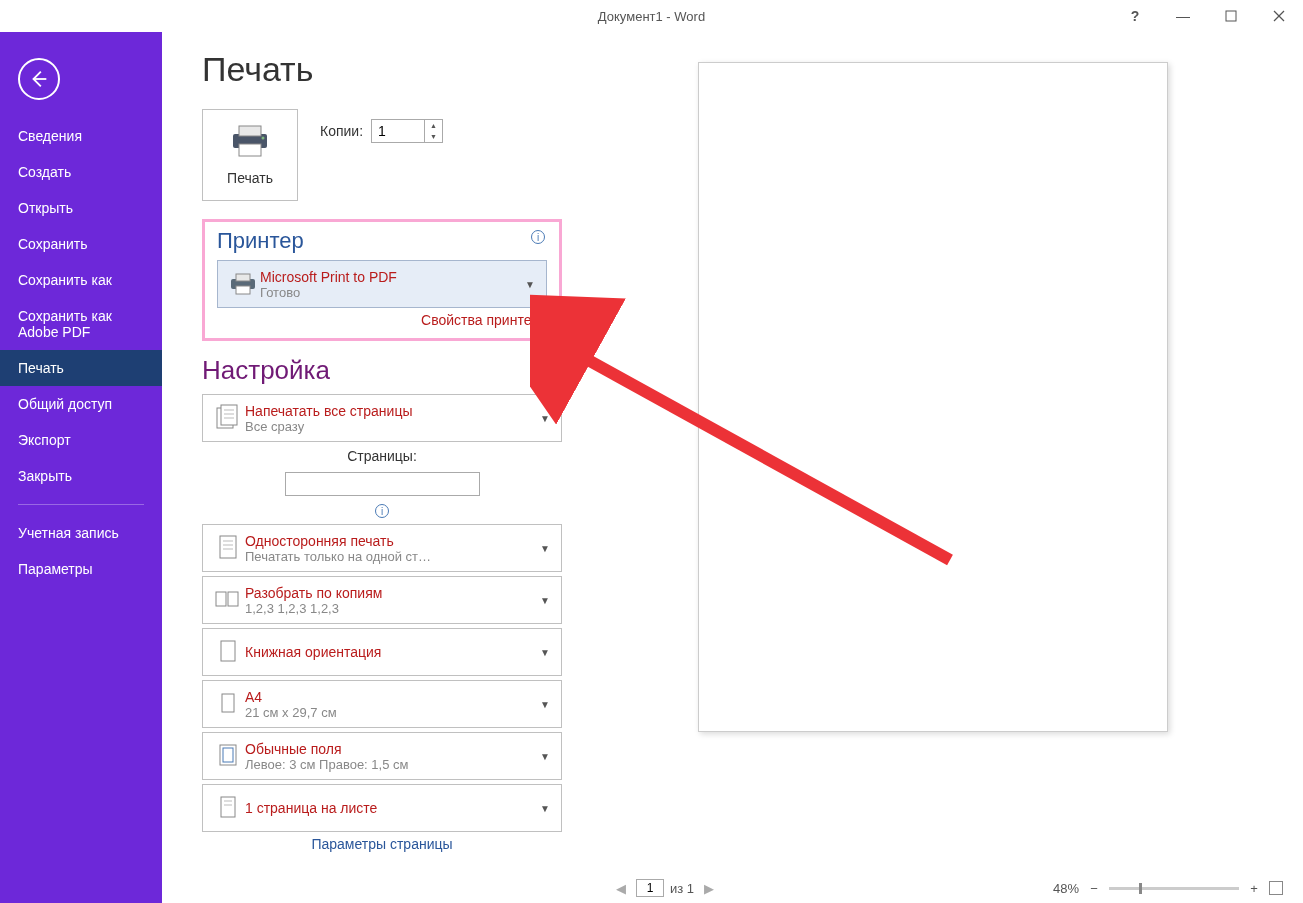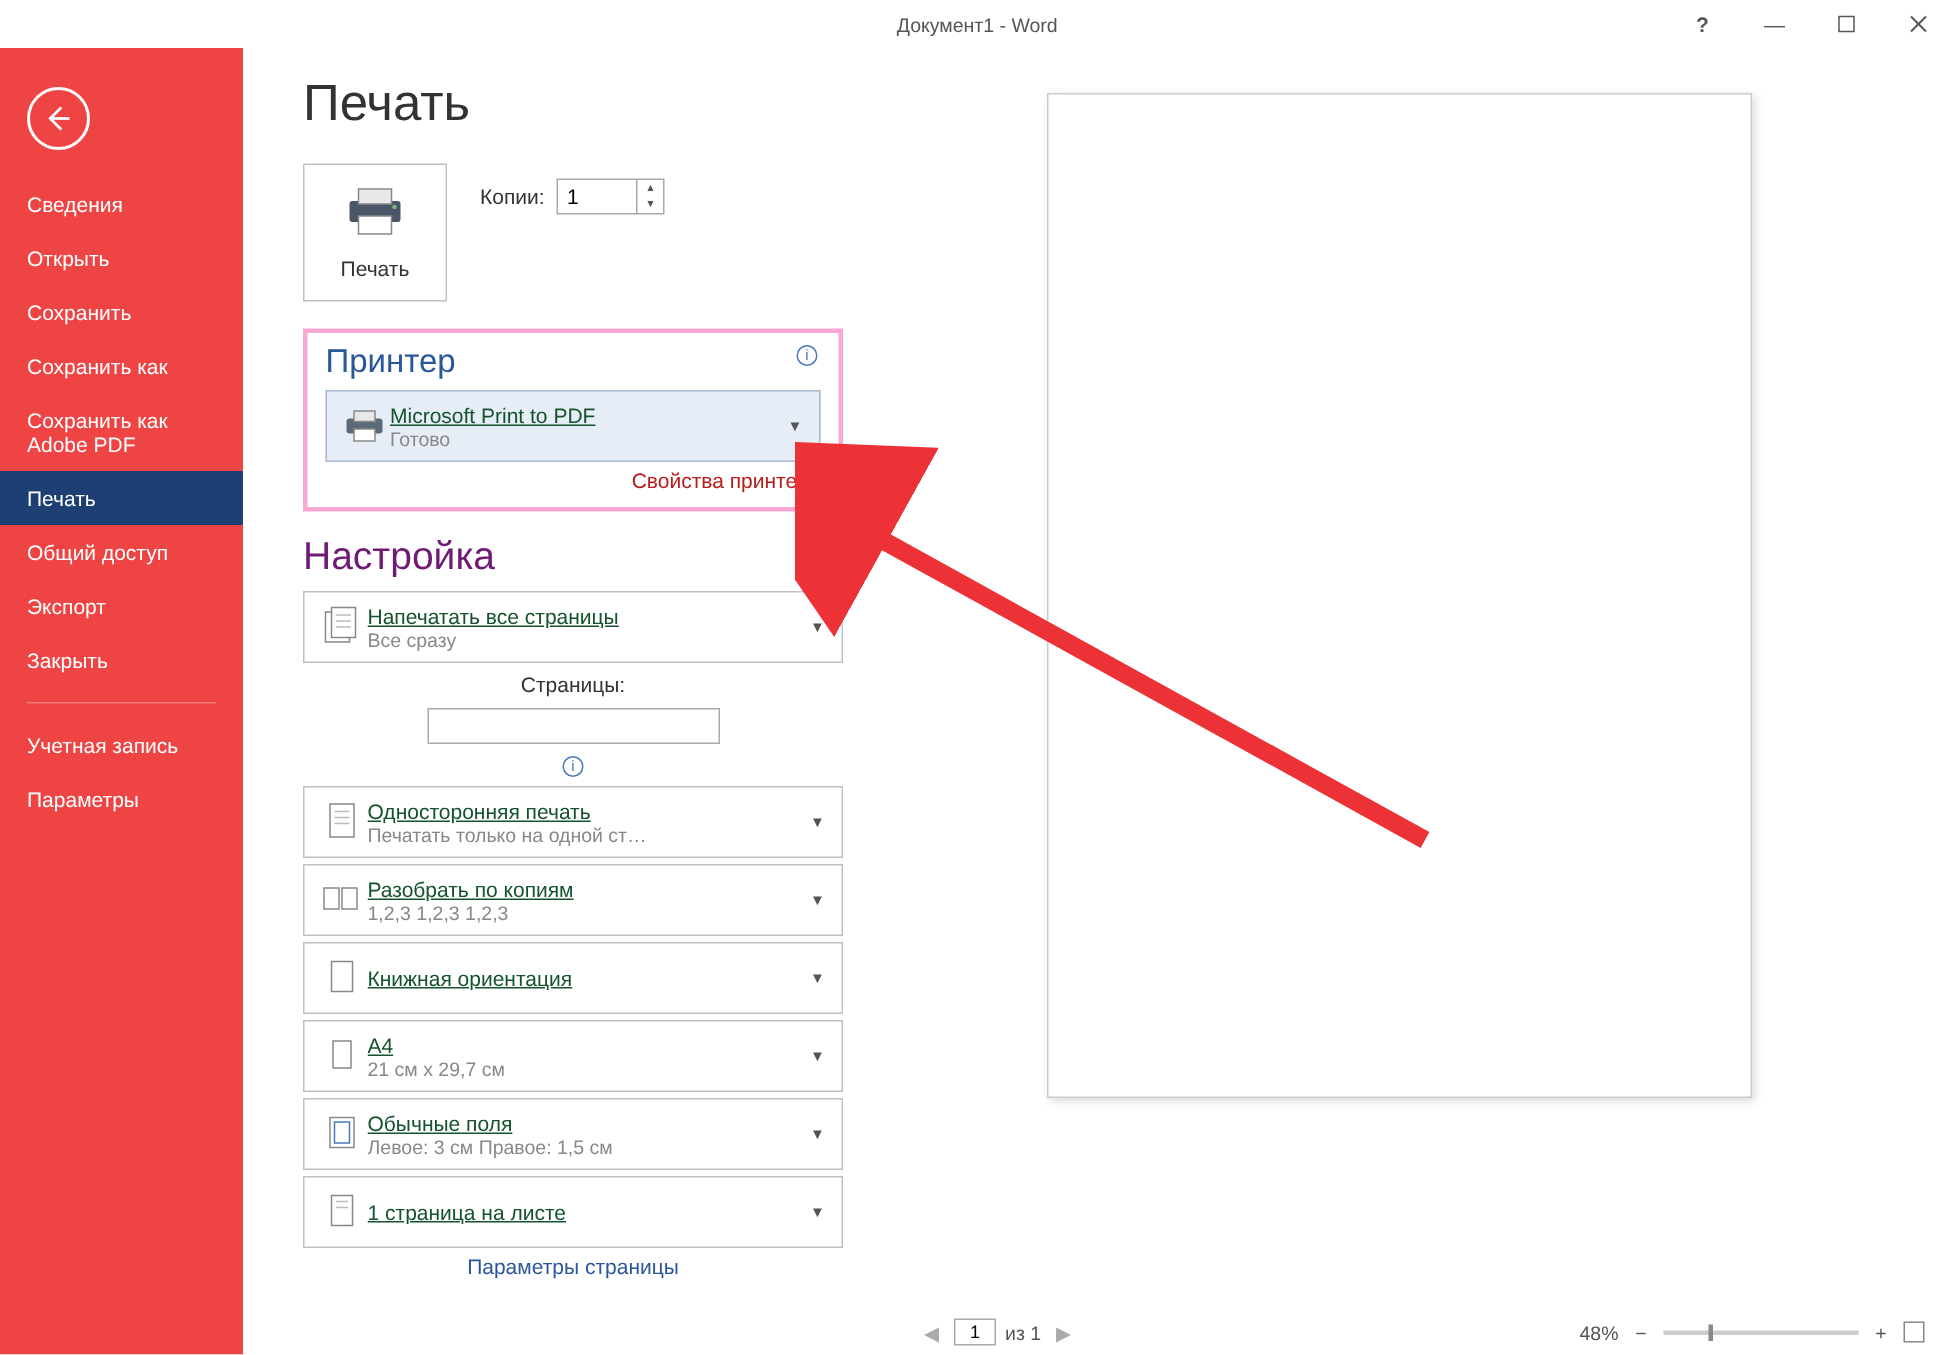--- a/index.html
+++ b/index.html
@@ -9,21 +9,21 @@
 .titlebar { height: 32px; display: flex; align-items: center; position: relative; background: #fff; }
 .titlebar .title { position: absolute; left: 50%; transform: translateX(-50%); font-size: 13px; color: #555; }
 .titlebar .controls { position: absolute; right: 0; display: flex; }
 .titlebar .ctrl { width: 48px; height: 32px; display: flex; align-items: center; justify-content: center; color: #555; font-size: 14px; }
 .titlebar .ctrl.help { font-weight: bold; }
 
 
 .main { display: flex; height: 871px; }
 
 
-.sidebar { width: 162px; background: #ef4444; color: #fff; padding-top: 8px; }
+.sidebar { width: 162px; background: #6d28d9; color: #fff; padding-top: 8px; }
 .back-btn { width: 42px; height: 42px; border: 2px solid #fff; border-radius: 50%; margin: 18px 0 18px 18px; display: flex; align-items: center; justify-content: center; }
 .back-btn svg { width: 22px; height: 22px; }
 .nav-item { padding: 10px 18px; font-size: 14px; cursor: pointer; }
 .nav-item.active { background: #1e3f73; }
 .nav-sep { height: 1px; background: rgba(255,255,255,0.3); margin: 10px 18px; }
 
 
 .content { flex: 1; padding: 18px 0 0 40px; display: flex; }
 .settings-col { width: 360px; }
 .preview-col { flex: 1; position: relative; padding: 0 40px; }
@@ -41,21 +41,21 @@
 
 
 .printer-section { border: 3px solid #f9a8d4; padding: 6px 12px 10px 12px; position: relative; margin-bottom: 14px; }
 .printer-section .sect-title { font-size: 22px; font-weight: 300; color: #2a569a; margin-bottom: 6px; }
 .info-icon { position: absolute; right: 14px; top: 8px; width: 14px; height: 14px; border: 1px solid #4a7ab5; border-radius: 50%; color: #4a7ab5; font-size: 10px; display: flex; align-items: center; justify-content: center; }
 
 .dropdown { border: 1px solid #a6b6ce; background: #e6edf7; display: flex; align-items: center; padding: 6px 8px; position: relative; margin-bottom: 4px; }
 .dropdown.plain { background: #fff; border-color: #c0c0c0; }
 .dd-icon { width: 34px; height: 34px; display: flex; align-items: center; justify-content: center; flex-shrink: 0; }
 .dd-text { flex: 1; overflow: hidden; }
-.dd-text .line1 { font-size: 14px; color: #14532d; white-space: nowrap; overflow: hidden; text-overflow: ellipsis; text-decoration: underline; }
+.dd-text .line1 { font-size: 14px; color: #b91c1c; white-space: nowrap; overflow: hidden; text-overflow: ellipsis; }
 .dd-text .line2 { font-size: 13px; color: #888; white-space: nowrap; overflow: hidden; text-overflow: ellipsis; }
 .dd-caret { width: 16px; color: #555; font-size: 10px; text-align: center; }
 .link { color: #b91c1c; font-size: 14px; text-align: right; display: block; margin-top: 4px; }
 
 .sect-title2 { font-size: 26px; font-weight: 300; color: #701a75; margin: 6px 0 8px 0; }
 
 .pages-row { display: flex; align-items: center; gap: 8px; margin: 6px 0; font-size: 14px; color: #333; position: relative; flex-direction: column; }
 .pages-row input { flex: 1; border: 1px solid #aaa; padding: 3px 6px; font-size: 14px; }
 .pages-row .info-icon { position: static; }
 
@@ -104,20 +104,21 @@
 <div class="main">
 
   <div class="sidebar">
     <div class="back-btn">
       <svg viewBox="0 0 24 24">
           <path d="M14 4 L6 12 L14 20" fill="none" stroke="#fff" stroke-width="2"></path>
           <line x1="6" y1="12" x2="20" y2="12" stroke="#fff" stroke-width="2"></line>
         </svg>
     </div>
     <div class="nav-item">Сведения</div>
+    <div class="nav-item">Создать</div>
     <div class="nav-item">Открыть</div>
     <div class="nav-item">Сохранить</div>
     <div class="nav-item">Сохранить как</div>
     <div class="nav-item">Сохранить как Adobe PDF</div>
     <div class="nav-item active">Печать</div>
     <div class="nav-item">Общий доступ</div>
     <div class="nav-item">Экспорт</div>
     <div class="nav-item">Закрыть</div>
     <div class="nav-sep"></div>
     <div class="nav-item">Учетная запись</div>

